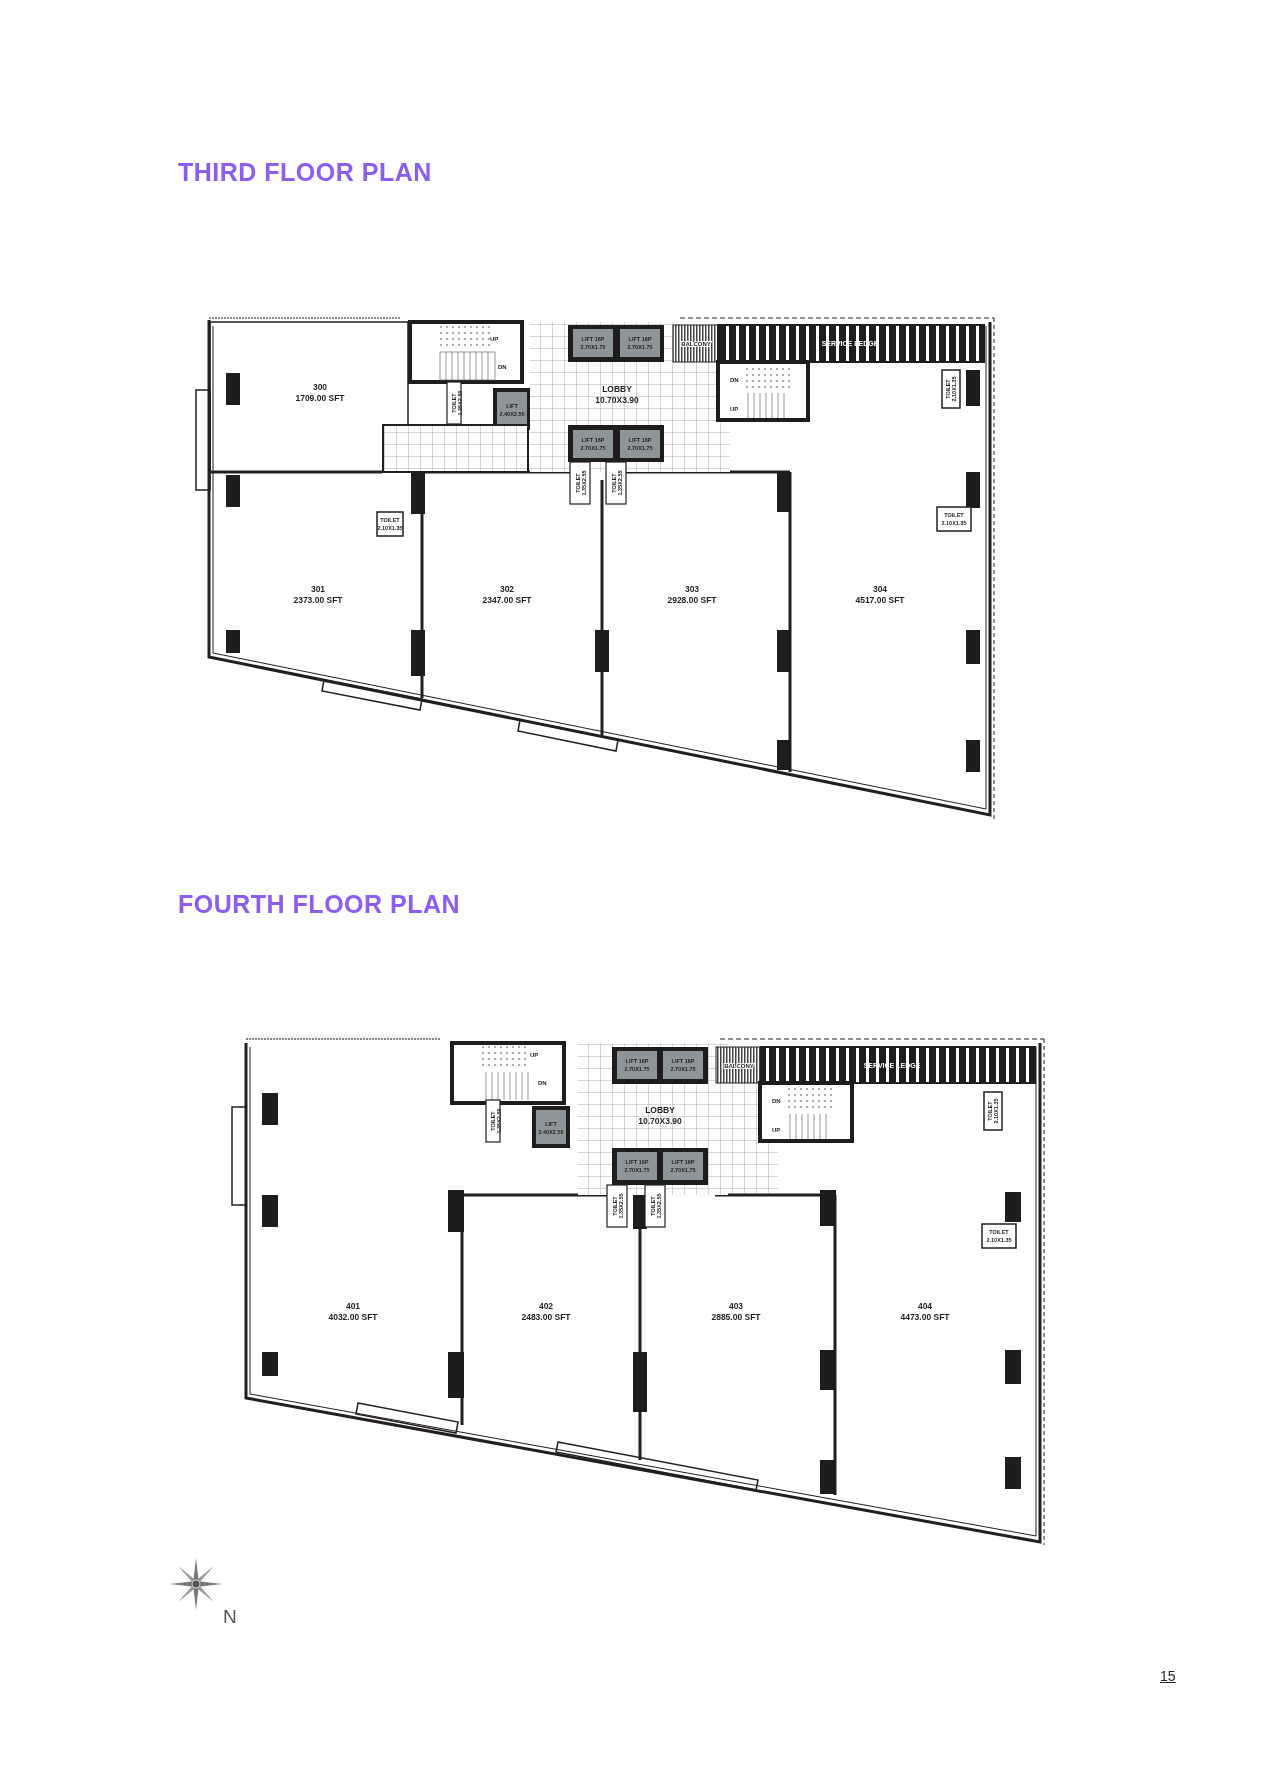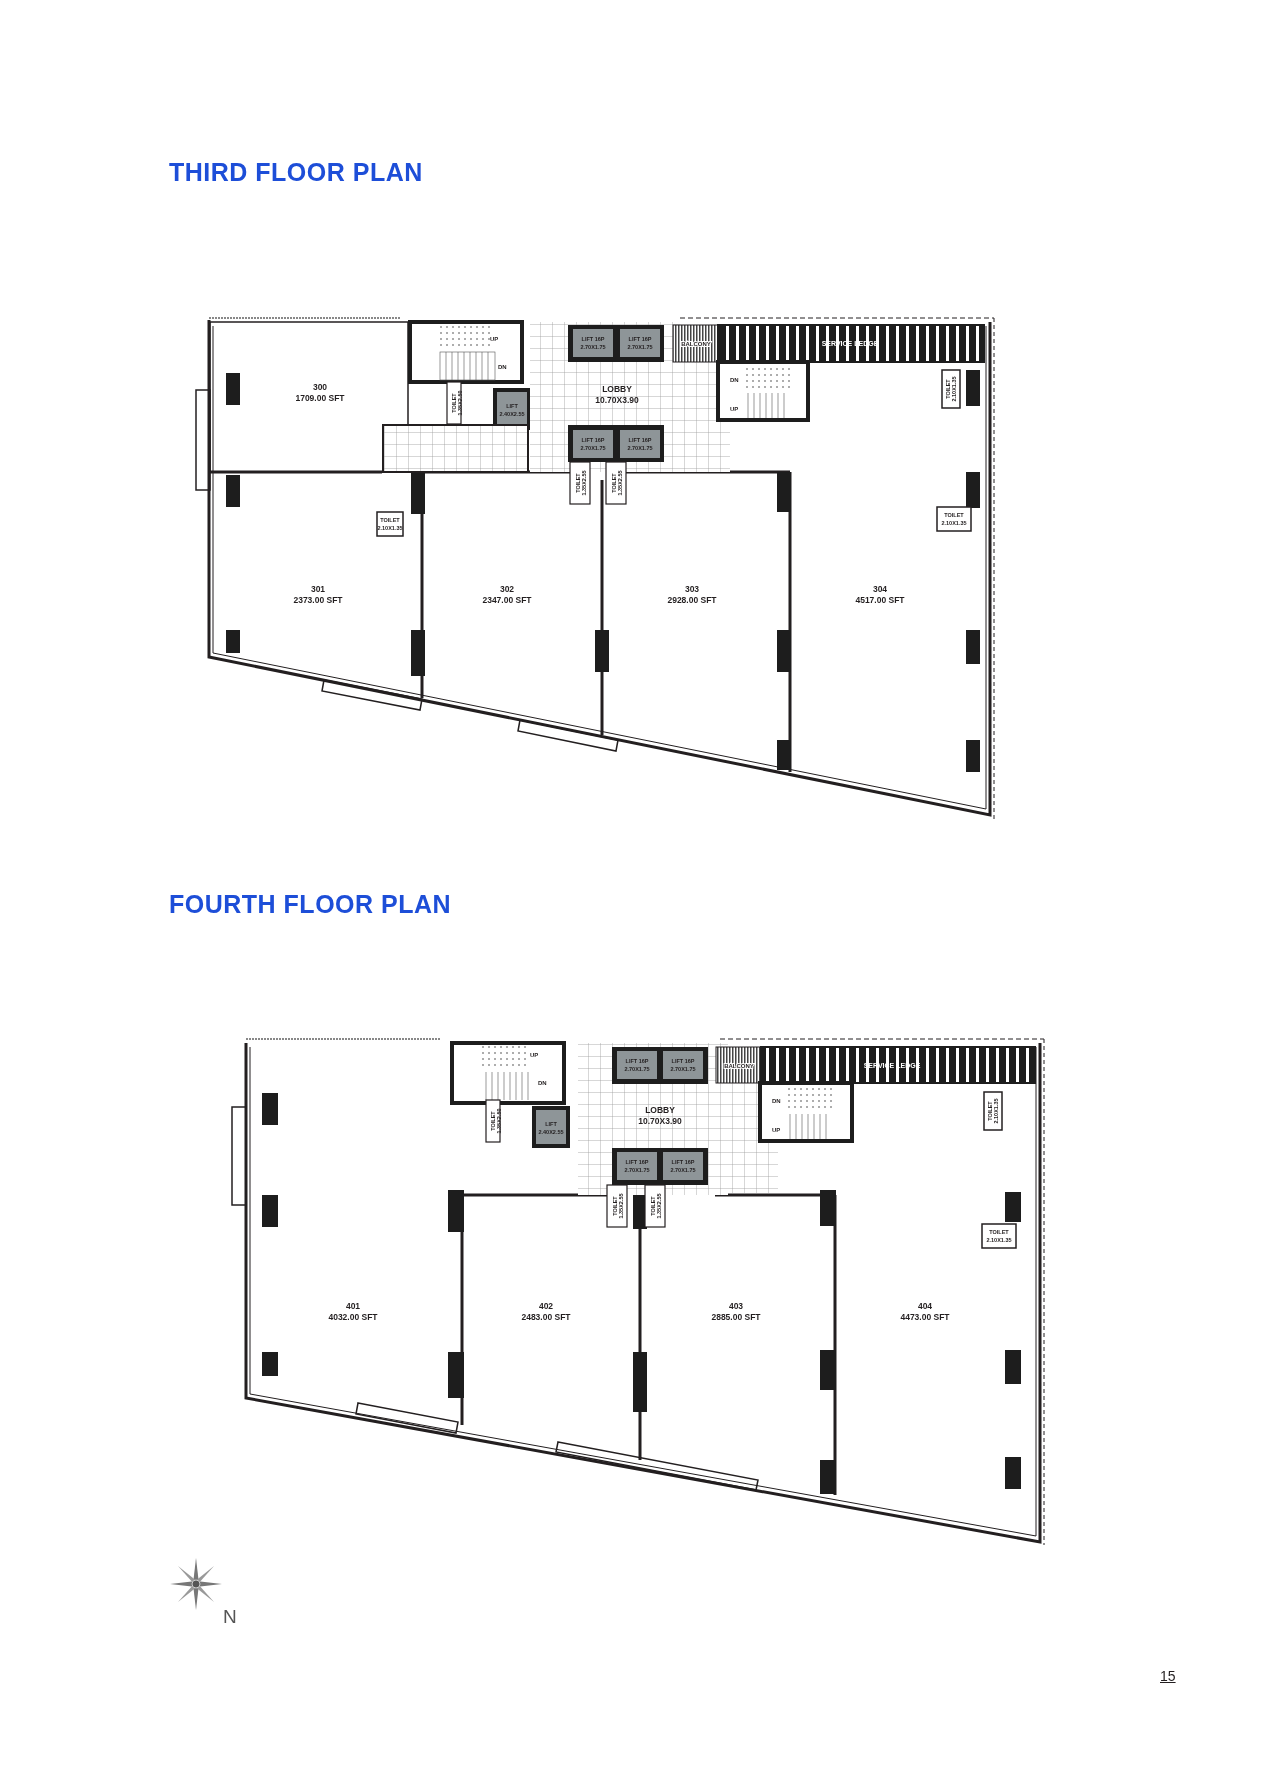--- a/index.html
+++ b/index.html
@@ -1,17 +1,17 @@
 <!DOCTYPE html>
 <html><head>
 <meta charset="utf-8">
 <style>
   html, body { margin:0; padding:0; background:#ffffff; }
   body { width:1262px; height:1785px; position:relative; overflow:hidden; font-family:"Liberation Sans", sans-serif; color:#231f20; }
-  .title { position:absolute; left:169px; font-size:25px; font-weight:bold; letter-spacing:0.5px; color:#1d4ed8; }
+  .title { position:absolute; left:178px; font-size:25px; font-weight:bold; letter-spacing:0.5px; color:#8b5cf6; }
   #t3 { top:158px; }
   #t4 { top:890px;text-align:center; }
   svg.plan { position:absolute; left:0; top:0; }
   svg text { font-family:"Liberation Sans", sans-serif; font-weight:bold; fill:#231f20; }
   .lbl { font-size:8.5px; }
   .sm { font-size:6px; }
   .xs { font-size:5.5px; }
   .wl { fill:#ffffff; font-size:7px; }
   .compass { position:absolute; left:168px; top:1556px; width:56px; height:56px; }
   .compass-n { position:absolute; left:223px; top:1606px; font-size:19px; color:#555; }

